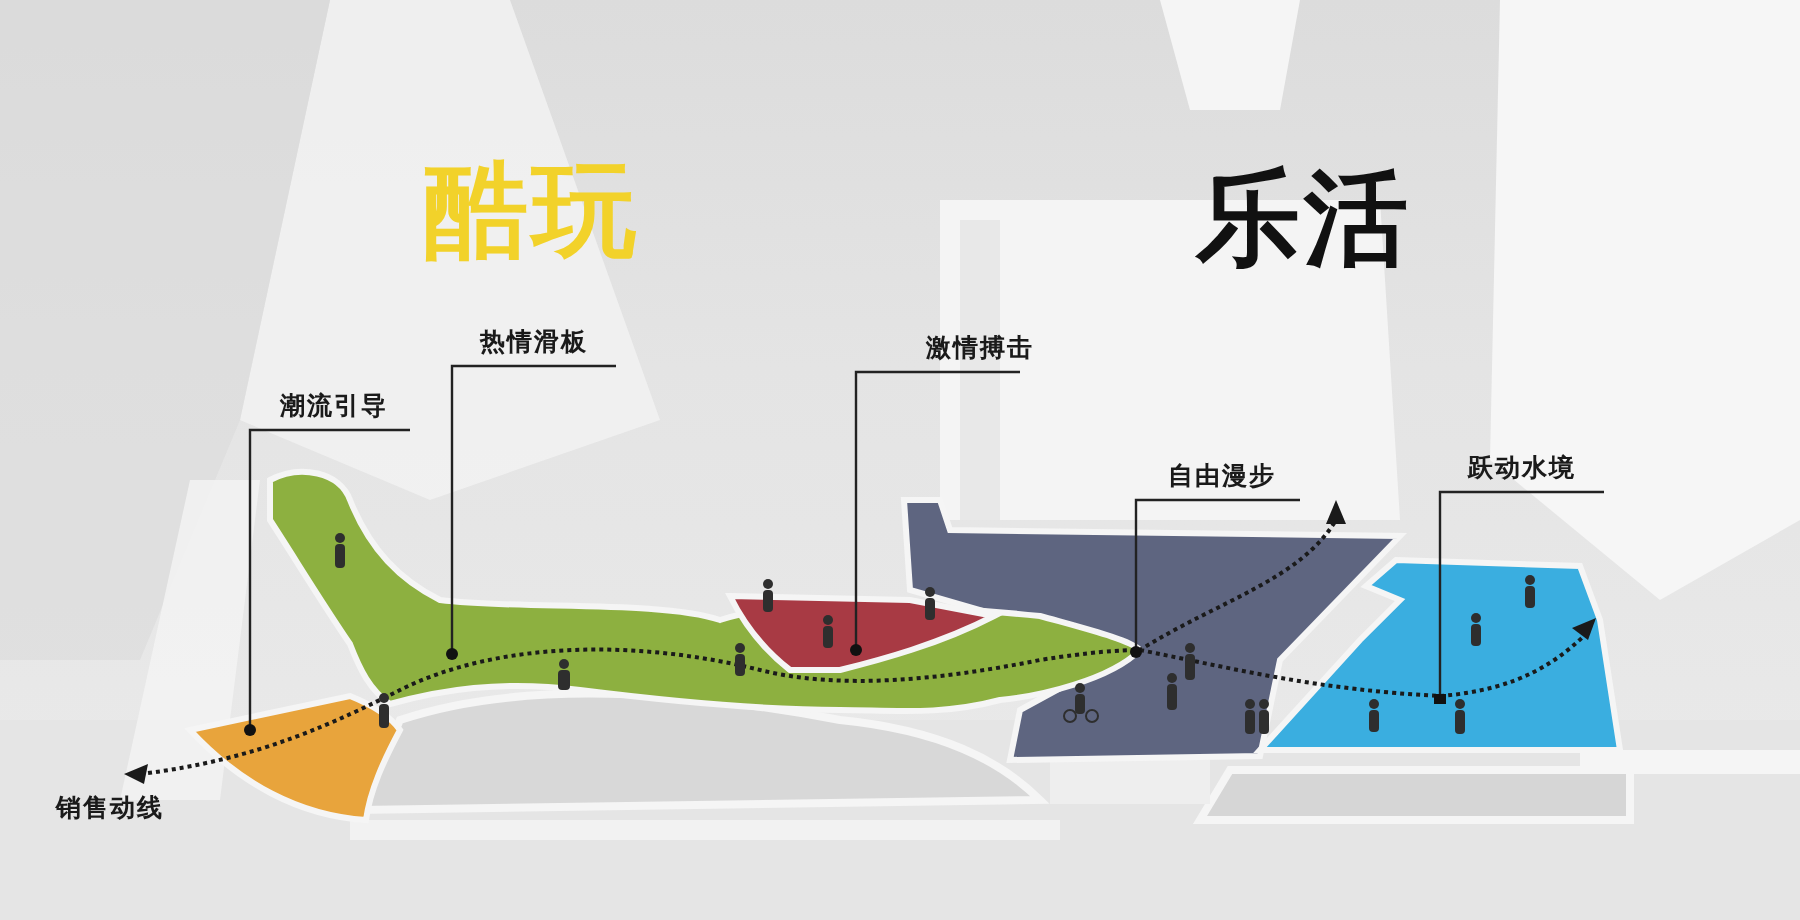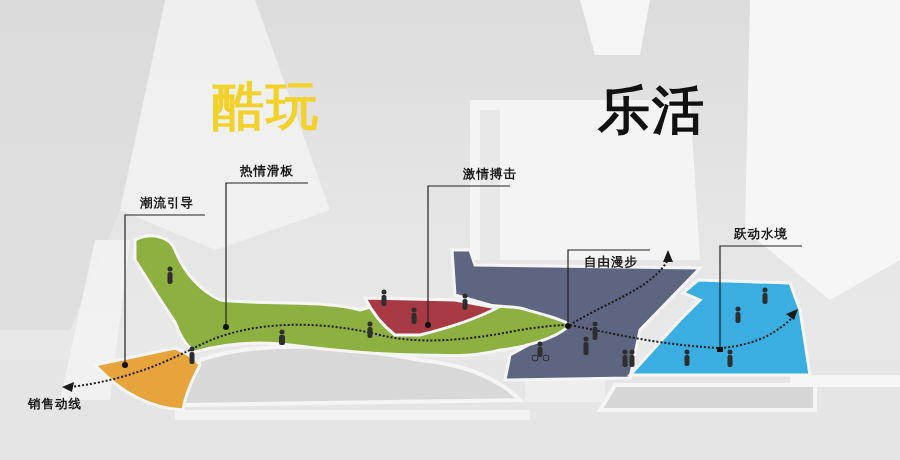--- a/index.html
+++ b/index.html
@@ -133,17 +133,17 @@
         </g>
     </g>
   </svg>
 
   <div class="title title-cool">酷玩</div>
   <div class="title title-life">乐活</div>
 
   <div class="label" style="left:140px; top:195px;">潮流引导</div>
   <div class="label" style="left:240px; top:163px;">热情滑板</div>
   <div class="label" style="left:442px; top:166px;margin-left:21px;">激情搏击</div>
-  <div class="label" style="left:584px; top:230px;margin-top:24px;">自由漫步</div>
+  <div class="label" style="left:584px; top:230px;">自由漫步</div>
   <div class="label" style="left:734px; top:226px;">跃动水境</div>
   <div class="label" style="left:28px; top:396px;">销售动线</div>
 
 </div>
 
 </body></html>

